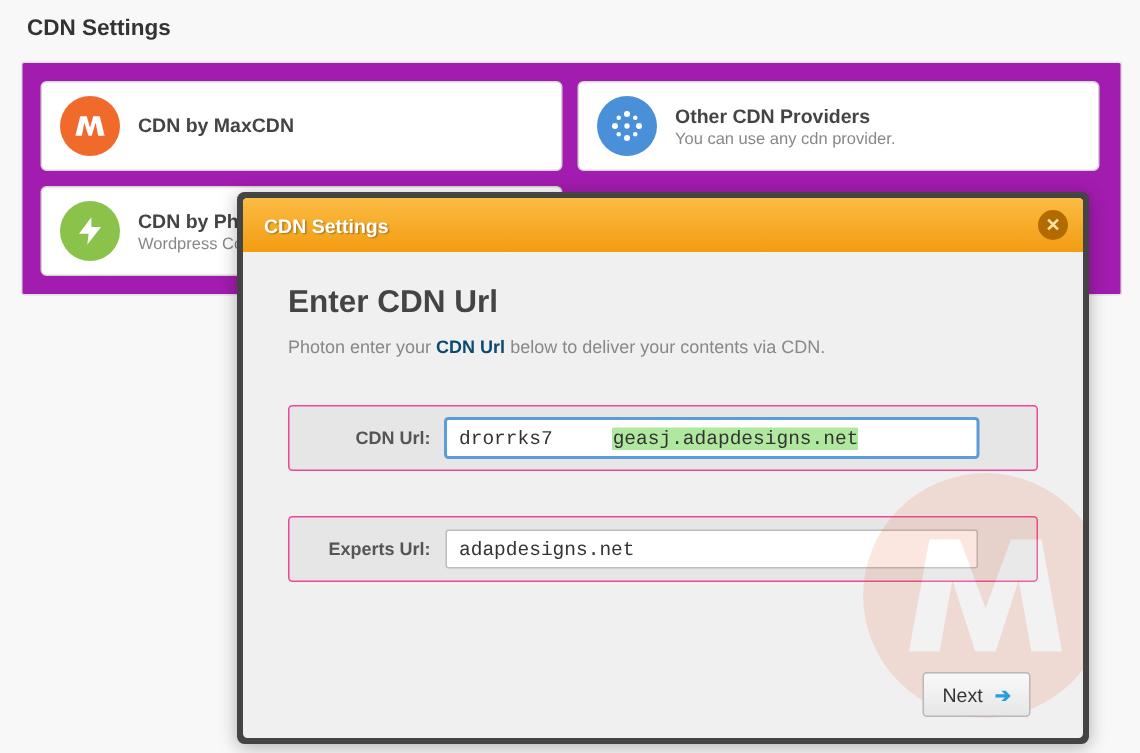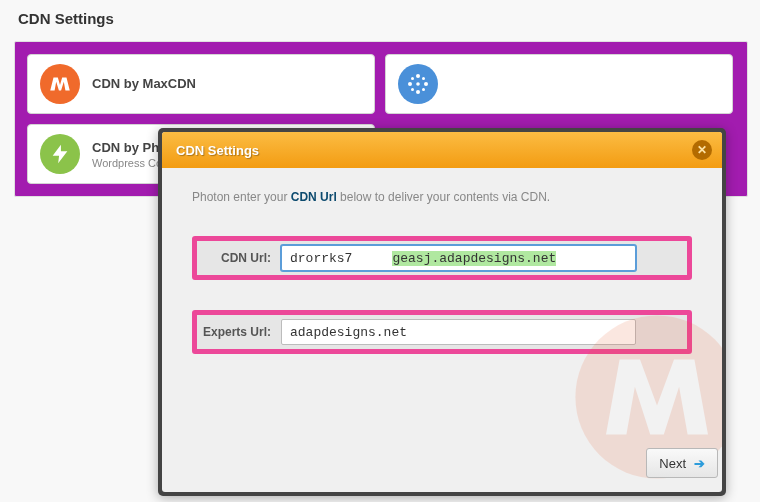--- a/index.html
+++ b/index.html
@@ -93,26 +93,26 @@
     .modal-body {
       padding: 22px 30px 0 30px;
       position: relative;
       height: calc(100% - 36px);
     }
     .modal-heading { font-size: 21px; font-weight: bold; color: #444; margin-bottom: 10px; }
     .modal-desc { font-size: 12px; color: #888; margin-bottom: 32px; }
     .modal-desc b { color: #0c4a6e; text-align: right; }
     .form-row {
       background: #e6e6e6;
-      border: 5px solid #ec4899;
+      border: 1px solid #ec4899;
       border-radius: 3px;
       height: 44px;
       display: flex;
       align-items: center;
-      padding: 0 4px;
+      padding: 0 24px;
       margin-bottom: 30px;
     }
     .form-label {
       font-size: 12px;
       font-weight: bold;
       color: #555;
       width: 70px;
       text-align: right;
       margin-right: 10px;
     }
@@ -131,21 +131,21 @@
     .form-input.focused {
       border-color: #5b9dd9;
       box-shadow: 0 0 0 1px #5b9dd9;
     }
     .highlight-sel {
       background: #b0e8a0;
     }
     .footer {
       position: absolute;
       bottom: 14px;
-      right: 4px;
+      right: 35px;
     }
     .next-btn {
       background: linear-gradient(to bottom, #f9f9f9, #e6e6e6);
       border: 1px solid #b8b8b8;
       border-radius: 3px;
       height: 30px;
       padding: 0 12px;
       font-size: 13px;
       color: #333;
       cursor: pointer;
@@ -192,20 +192,24 @@
               <circle cx="4" cy="12" r="2"></circle>
               <circle cx="20" cy="12" r="2"></circle>
               <circle cx="6.5" cy="6.5" r="1.5"></circle>
               <circle cx="17.5" cy="6.5" r="1.5"></circle>
               <circle cx="6.5" cy="17.5" r="1.5"></circle>
               <circle cx="17.5" cy="17.5" r="1.5"></circle>
               <circle cx="12" cy="12" r="1.8"></circle>
             </g>
           </svg>
       </div>
+      <div class="provider-text">
+        <span class="provider-title">Other CDN Providers</span>
+        <span class="provider-sub">You can use any cdn provider.</span>
+      </div>
     </div>
 
     <div class="provider-card">
       <div class="provider-icon icon-photon">
         <svg width="22" height="22" viewBox="0 0 24 24">
             <path fill="#fff" d="M13 2 L4 14 L11 14 L10 22 L20 9 L13 9 Z"></path>
           </svg>
       </div>
       <div class="provider-text">
         <span class="provider-title">CDN by Photon</span>
@@ -224,20 +228,21 @@
         <span>✕</span>
       </div>
     </div>
     <div class="modal-body">
 
       <svg class="bg-logo" viewBox="0 0 100 100">
           <circle cx="50" cy="50" r="48" fill="#e85b2c"></circle>
           <path fill="#fff" d="M20 72 L28 28 L40 28 L50 55 L60 28 L72 28 L80 72 L68 72 L63 44 L54 72 L46 72 L37 44 L32 72 Z"></path>
         </svg>
 
+      <div class="modal-heading">Enter CDN Url</div>
       <div class="modal-desc">
         <span>Photon enter your </span><b>CDN Url</b><span> below to deliver your contents via CDN.</span>
       </div>
 
       <div class="form-row">
         <div class="form-label">CDN Url:</div>
         <div class="form-input focused" style="display:flex;align-items:center;">
           <span>drorrks7</span>
             <span class="highlight-sel">geasj.adapdesigns.net</span>
         </div>

